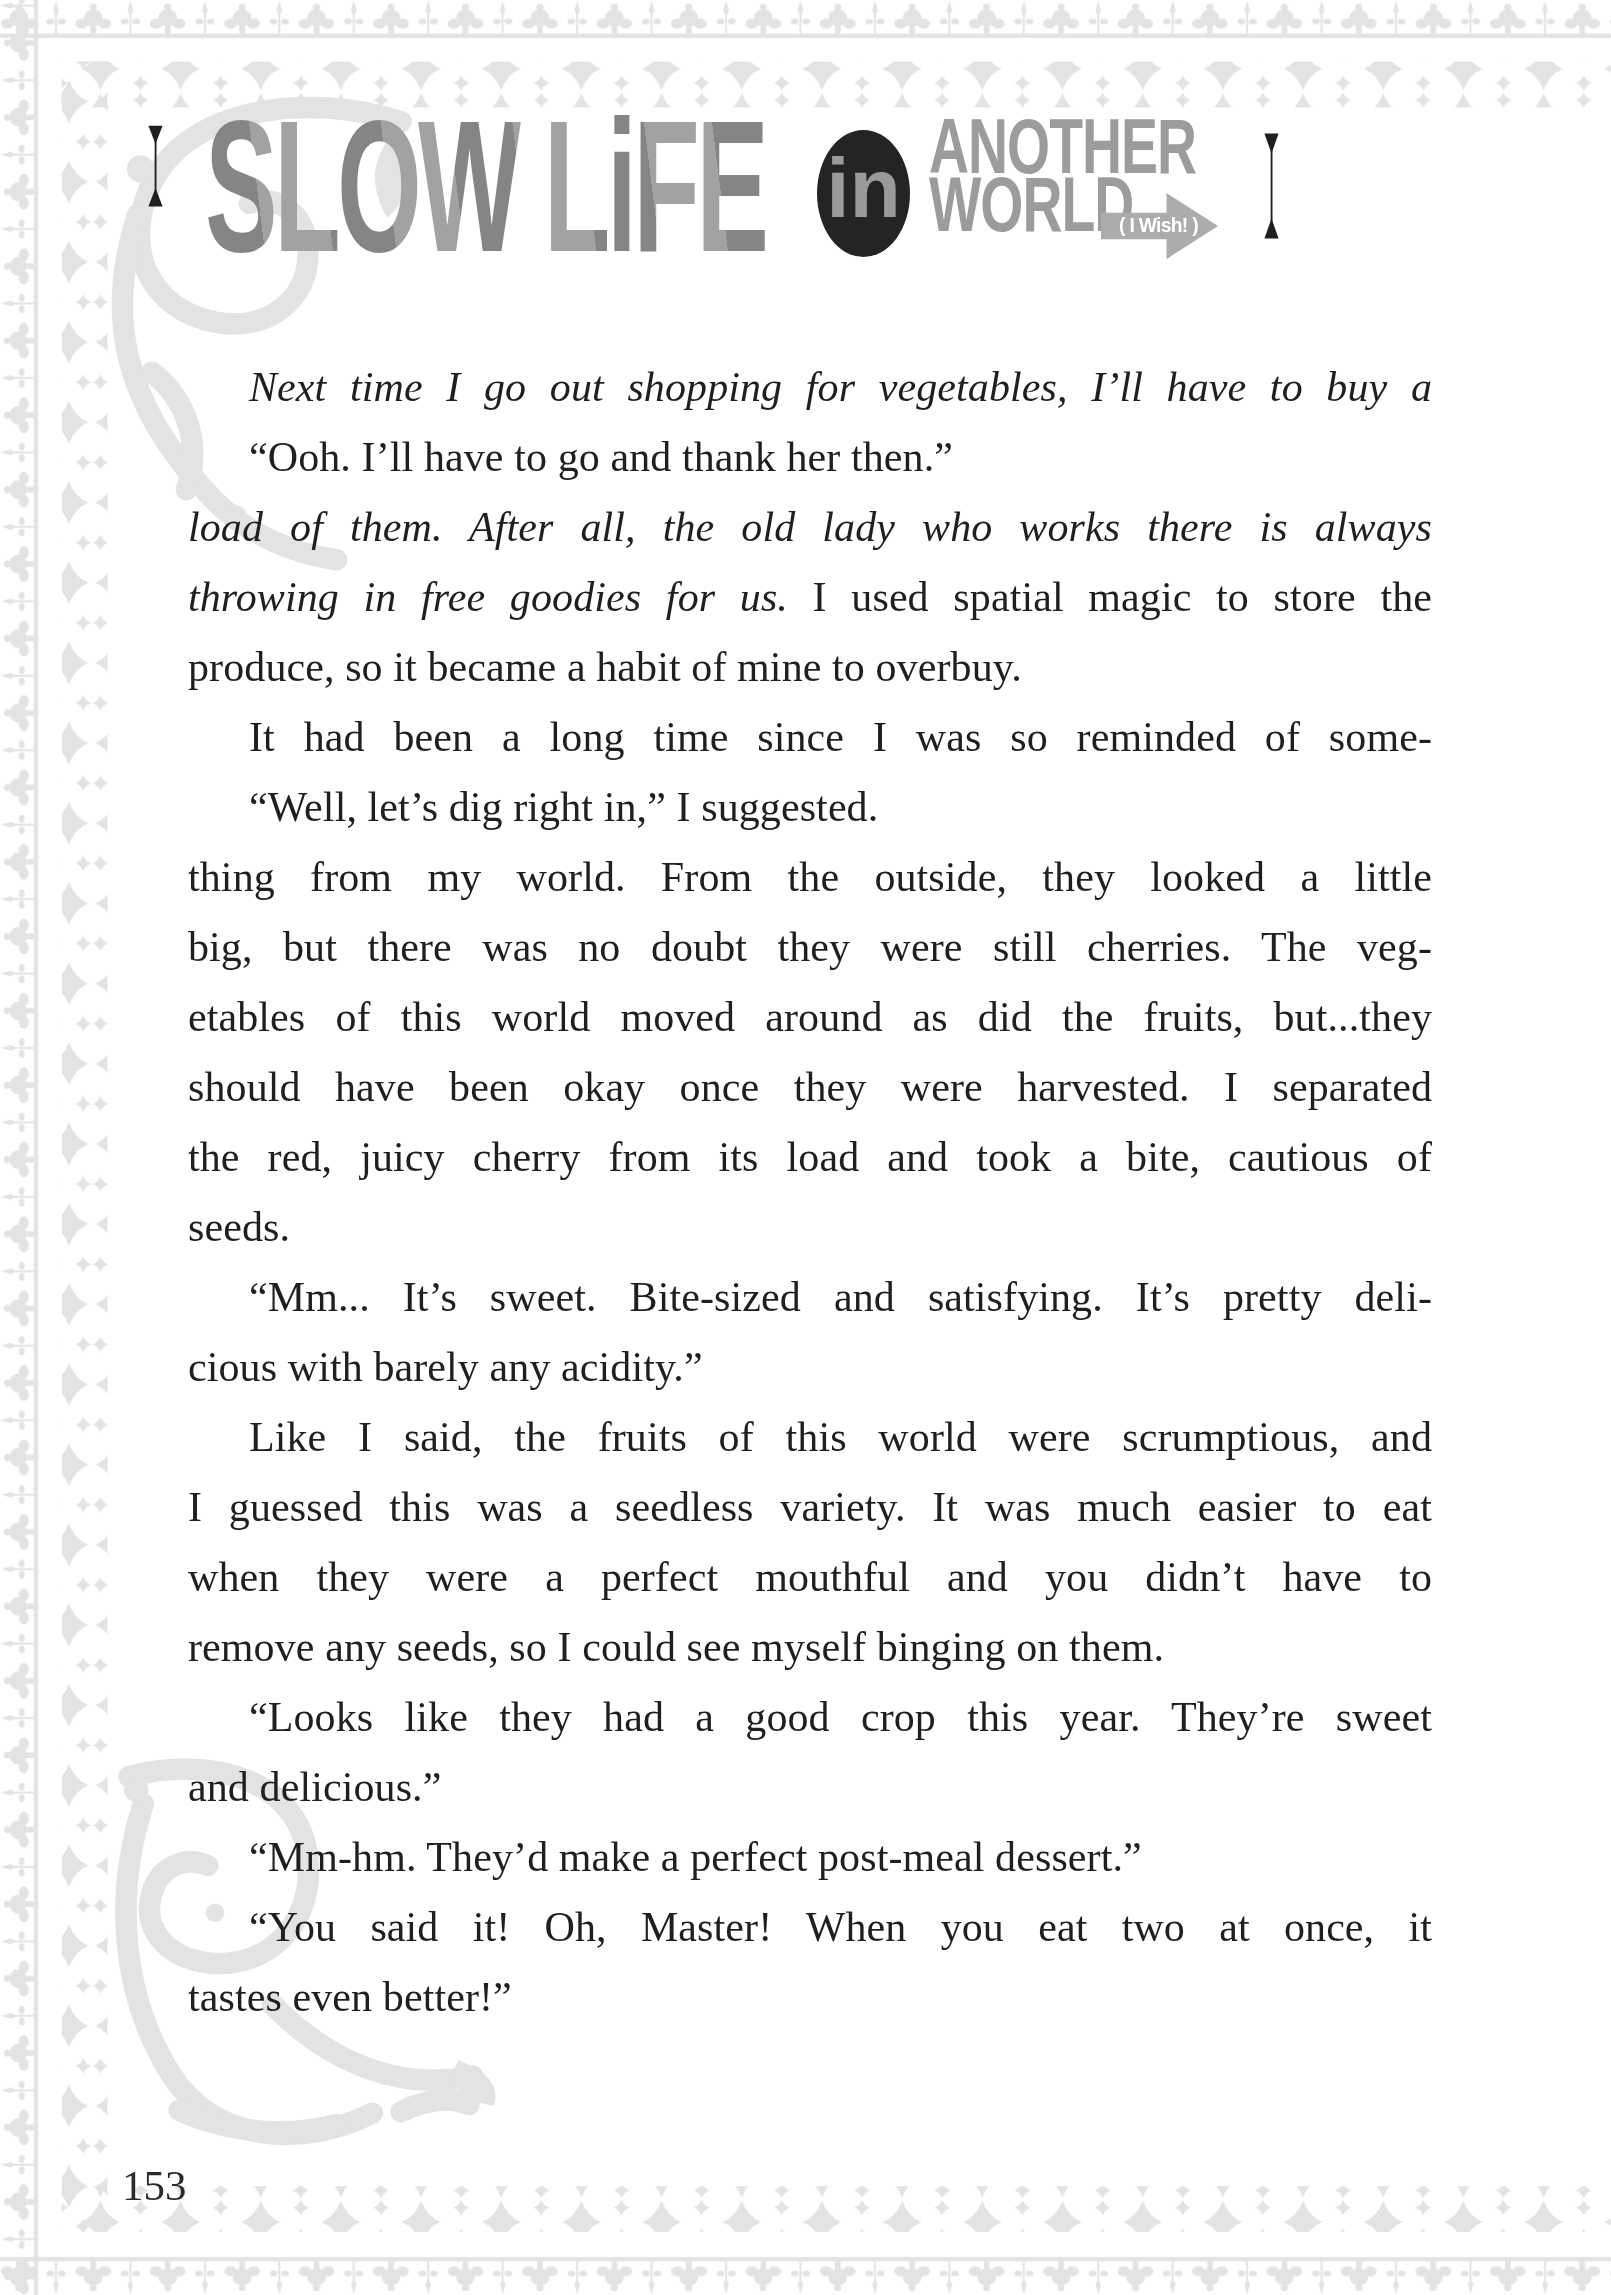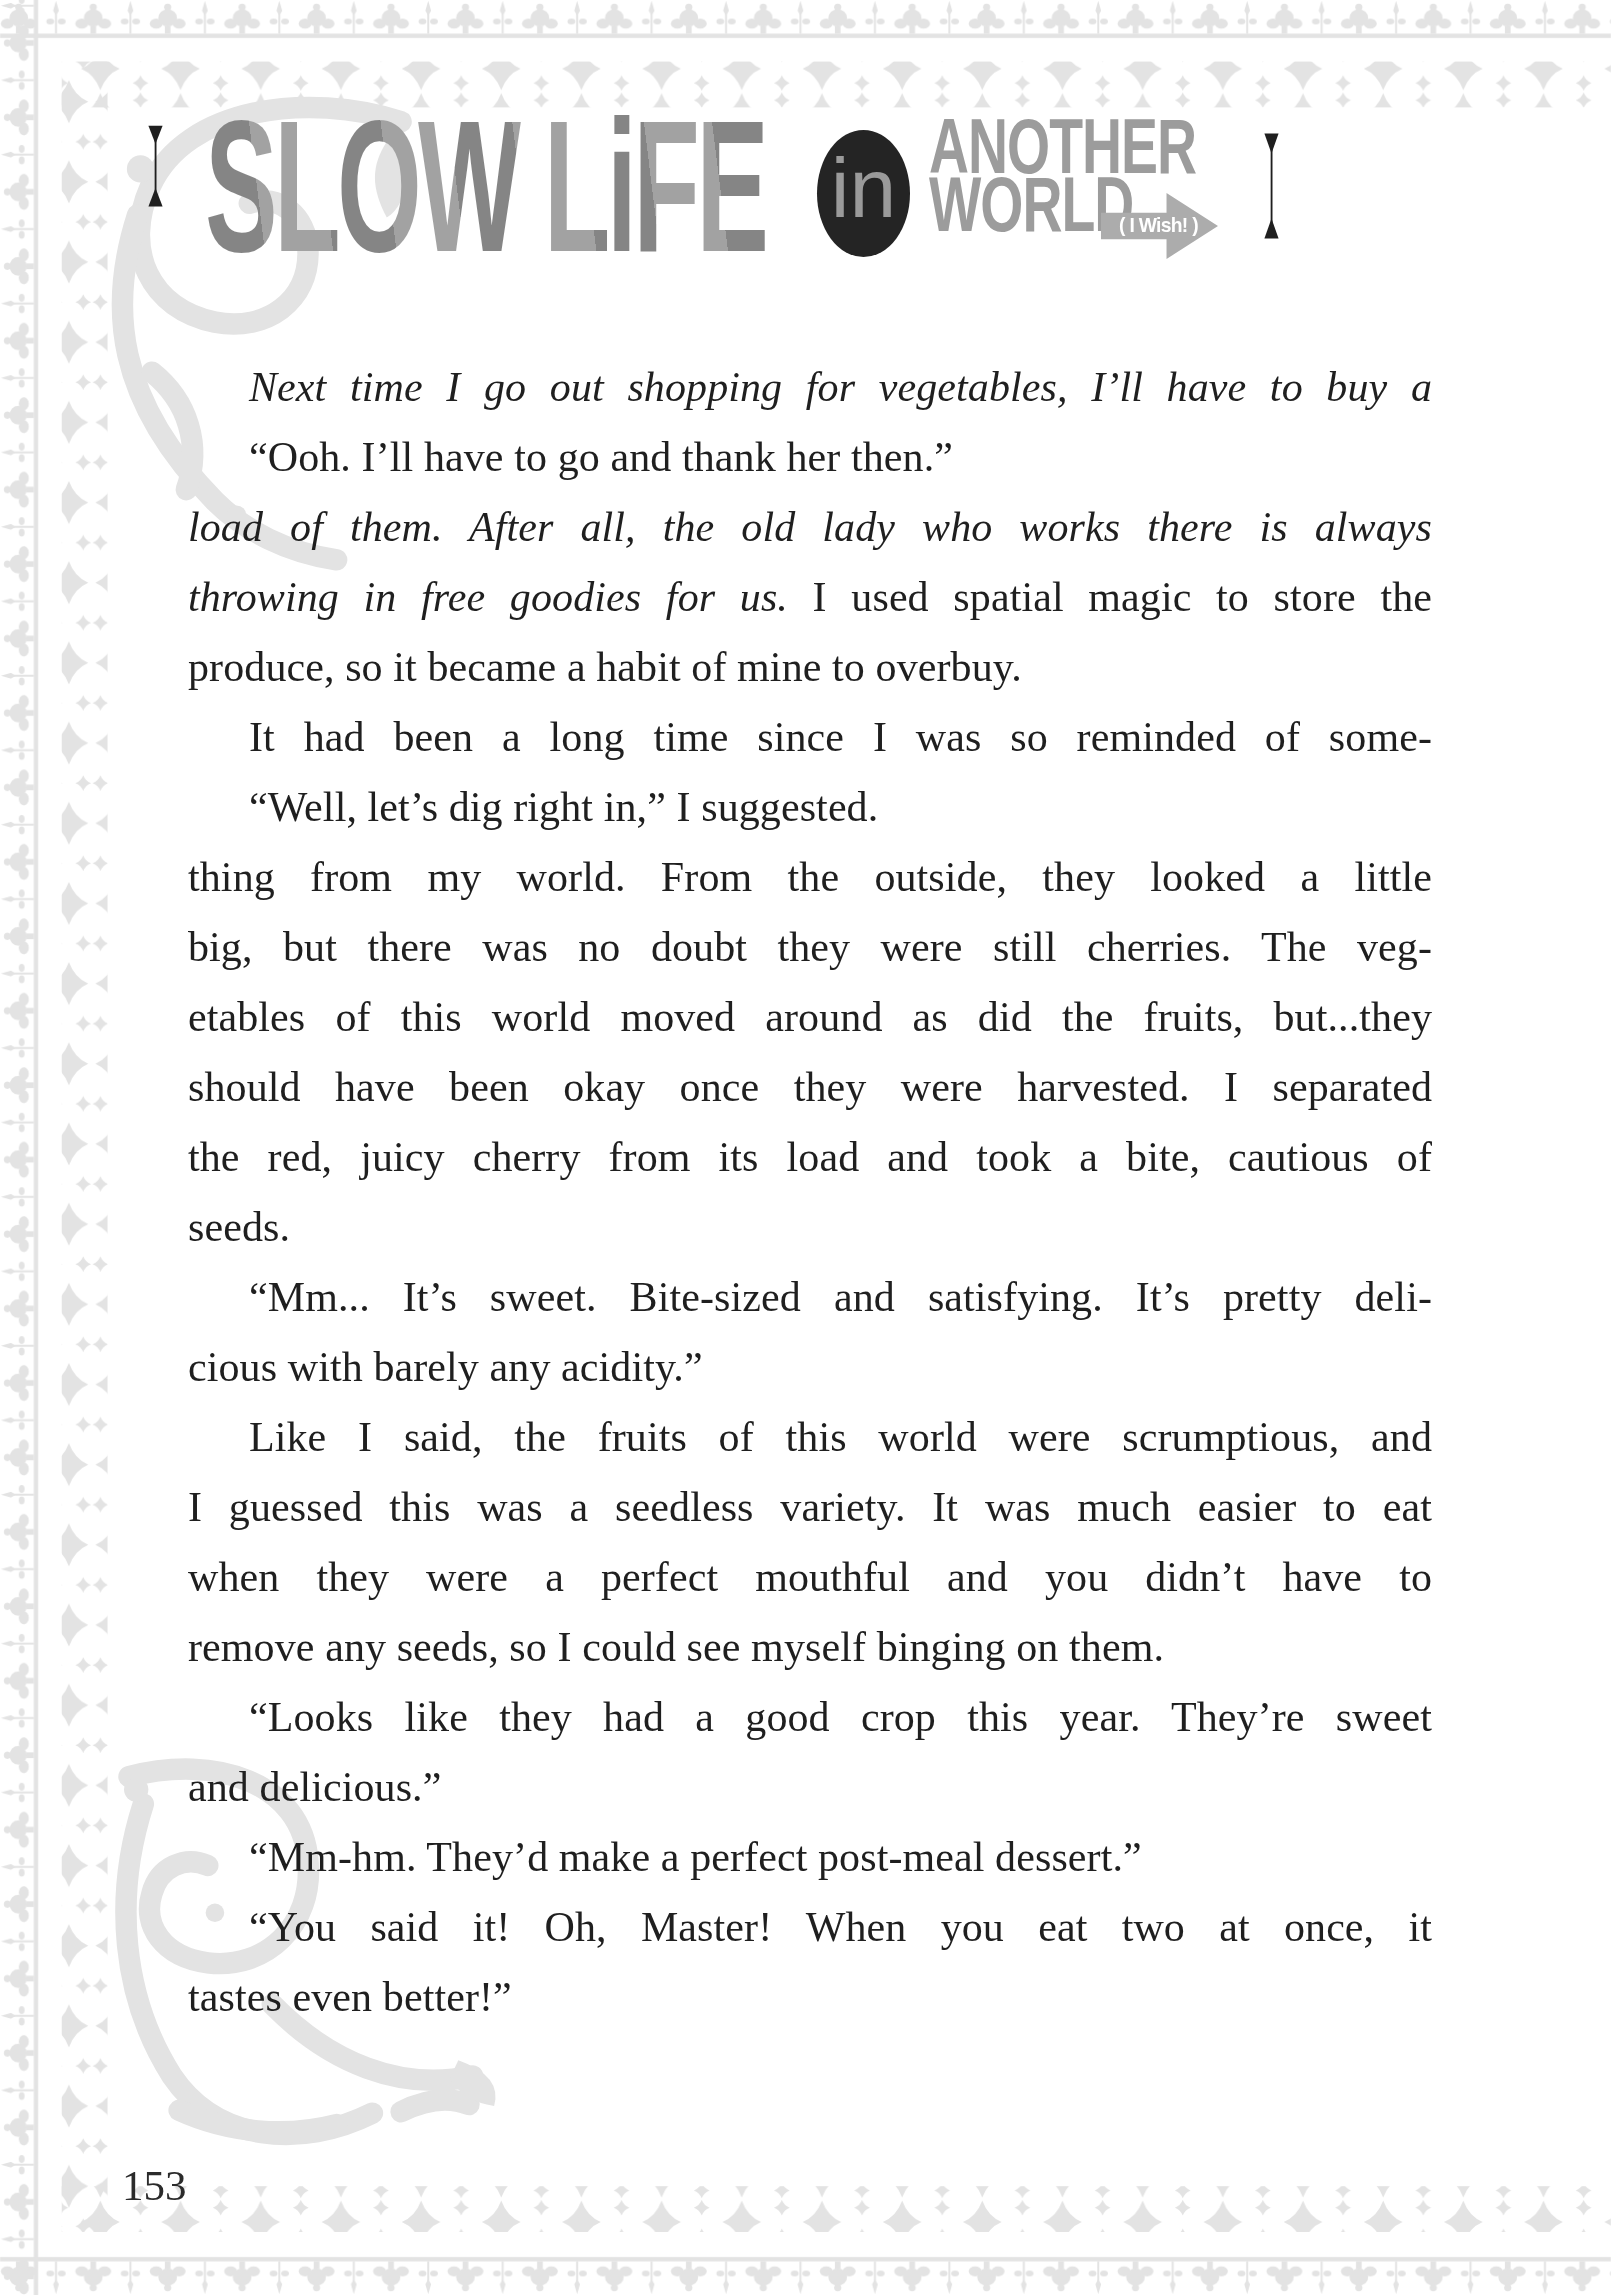--- a/index.html
+++ b/index.html
@@ -14,21 +14,21 @@
   .logo{position:absolute;left:0;top:0;width:1611px;height:301px;z-index:2;}
   .bracket{position:absolute;}
   .bracket polygon,.bracket rect{fill:var(--ink);}
   .slowlife{position:absolute;left:205px;top:92px;font-family:"Liberation Sans","DejaVu Sans",sans-serif;
     font-weight:bold;font-size:188px;line-height:1;letter-spacing:-6.4px;white-space:nowrap;
     transform:scale(.58,1);transform-origin:0 0;
     background:repeating-linear-gradient(78deg,var(--logogray1) 0 107px,var(--logogray2) 107px 222px);
     -webkit-background-clip:text;background-clip:text;color:transparent;}
   .inoval{position:absolute;left:817px;top:130px;width:93px;height:127px;border-radius:50%;
     background:var(--oval);display:flex;align-items:center;justify-content:center;}
-  .inoval span{font-family:"Liberation Sans","DejaVu Sans",sans-serif;font-weight:normal;font-size:84px;
+  .inoval span{font-family:"Liberation Sans","DejaVu Sans",sans-serif;font-weight:bold;font-size:84px;
     color:var(--ovaltext);margin-top:-10px;}
   .aw{position:absolute;left:929px;top:117px;font-family:"Liberation Sans","DejaVu Sans",sans-serif;
     font-weight:bold;color:var(--awgray);font-size:77px;line-height:58px;letter-spacing:-1.4px;
     transform:scale(.72,1);transform-origin:0 0;white-space:nowrap;}
   .arrow{position:absolute;left:1101px;top:193px;width:117px;height:66px;background:var(--arrow);
     clip-path:polygon(0 30%,56% 30%,56% 0,100% 50%,56% 100%,56% 70%,0 70%);}
   .arrow span{position:absolute;left:18px;top:50%;transform:translateY(-50%);color:#fff;
     font-family:"Liberation Sans","DejaVu Sans",sans-serif;font-weight:bold;font-size:19.3px;
     letter-spacing:-0.7px;white-space:nowrap;}
   

